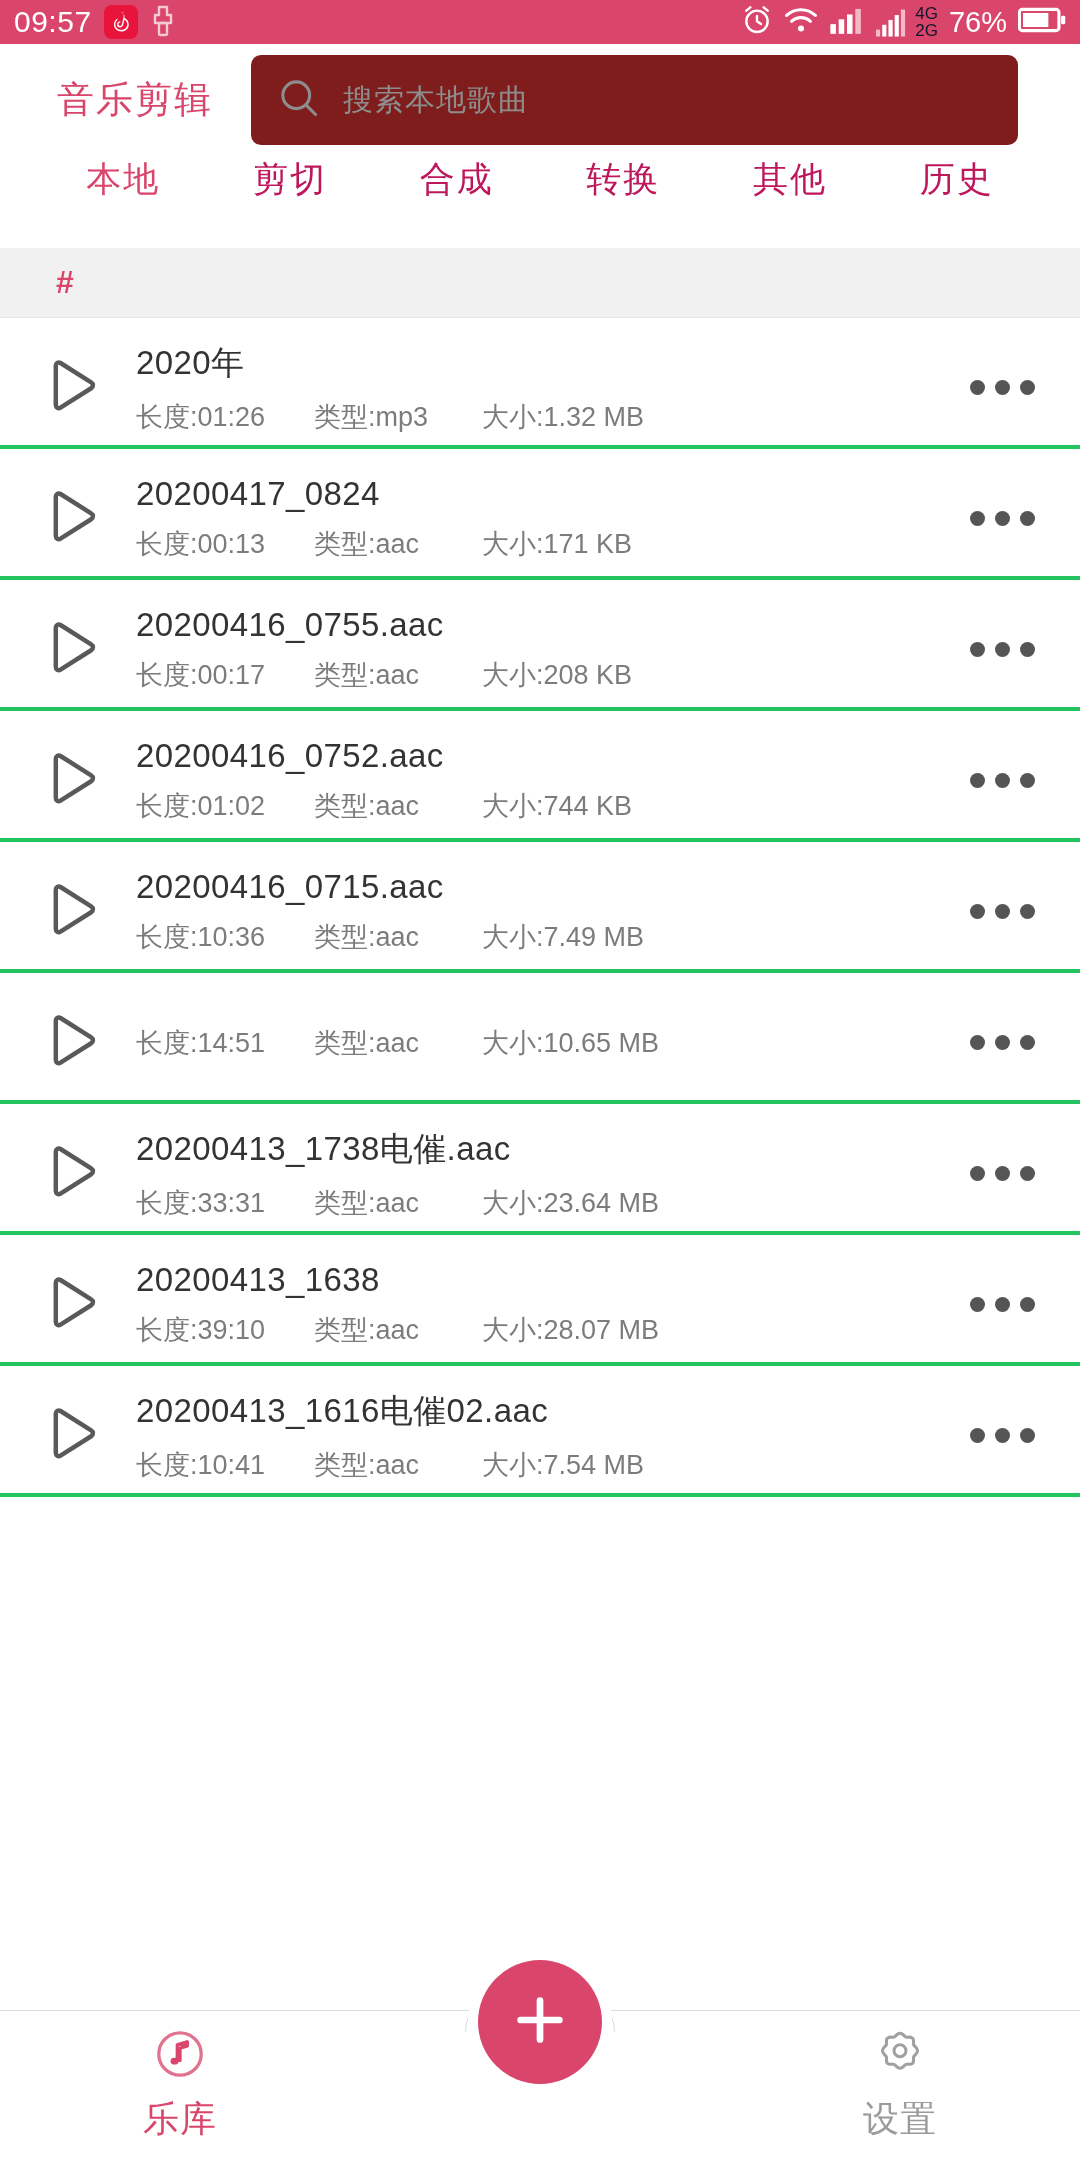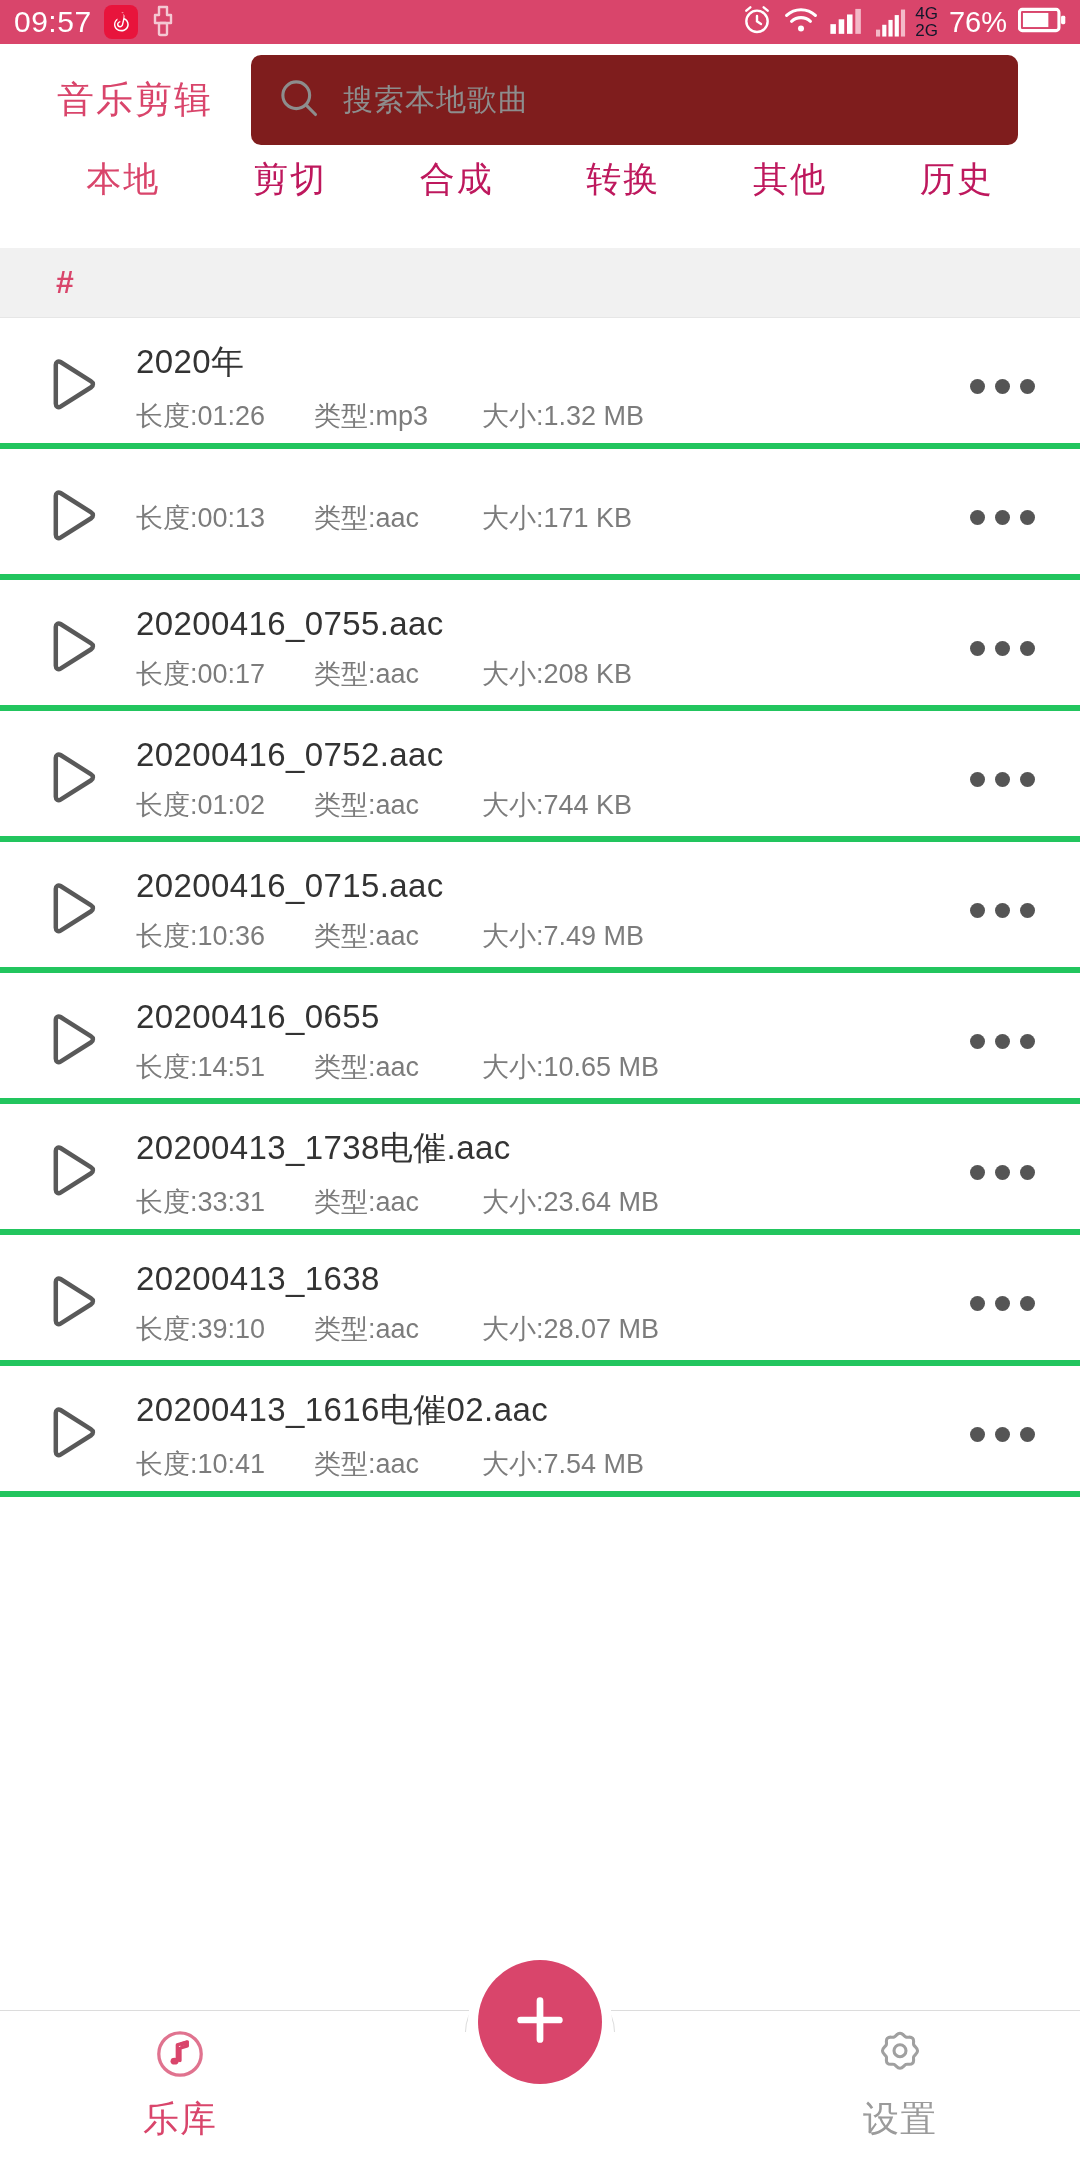--- a/index.html
+++ b/index.html
@@ -59,21 +59,21 @@
   .section-head {
     height:70px; background:#f1f1f1; display:flex; align-items:center;
     padding-left:56px; border-bottom:1px solid #e6e6e6;
   }
   .section-head span { color:#d9456b; font-size:32px; font-weight:600; }
 
   
   .list { background:#fff; }
   .row {
     height:131px; display:flex; align-items:center;
-    border-bottom:6px solid #22c55e; padding:12px 30px 0 26px;
+    border-bottom:4px solid #22c55e; padding:12px 30px 0 26px;
     background:#fff;
   }
   .play-ico { width:86px; flex:0 0 86px; display:flex; align-items:center; justify-content:center; }
   .row-body { flex:1; padding-left:24px; display:flex; flex-direction:column; justify-content:center; gap:13px; }
   .row-title { font-size:33px; color:#333333; letter-spacing:0.4px; }
   .row-meta { font-size:27px; color:#7c7c7c; display:flex; }
   .meta-len { min-width:178px; }
   .meta-type { min-width:168px; }
   .meta-size { }
   .more-ico {
@@ -228,20 +228,21 @@
           <i></i>
         </span>
       </div>
       <div class="row">
         <span class="play-ico">
           <svg width="66" height="66" viewBox="0 0 28 28">
             <path d="M8.4 4.6c0-1.2 1-1.8 2-1.2l13 8.2c1 .6 1 1.9 0 2.5l-13 8.2c-1 .6-2 0-2-1.2z" fill="none" stroke="#595959" stroke-width="1.9" stroke-linejoin="round"></path>
           </svg>
         </span>
         <span class="row-body">
+          <span class="row-title">20200417_0824</span>
           <span class="row-meta">
             <span class="meta-len">长度:00:13</span>
             <span class="meta-type">类型:aac</span>
             <span class="meta-size">大小:171 KB</span>
           </span>
         </span>
         <span class="more-ico">
           <i></i>
           <i></i>
           <i></i>
@@ -307,21 +308,20 @@
           <i></i>
         </span>
       </div>
       <div class="row">
         <span class="play-ico">
           <svg width="66" height="66" viewBox="0 0 28 28">
             <path d="M8.4 4.6c0-1.2 1-1.8 2-1.2l13 8.2c1 .6 1 1.9 0 2.5l-13 8.2c-1 .6-2 0-2-1.2z" fill="none" stroke="#595959" stroke-width="1.9" stroke-linejoin="round"></path>
           </svg>
         </span>
         <span class="row-body">
-          <span class="row-title">20200416_0655</span>
           <span class="row-meta">
             <span class="meta-len">长度:14:51</span>
             <span class="meta-type">类型:aac</span>
             <span class="meta-size">大小:10.65 MB</span>
           </span>
         </span>
         <span class="more-ico">
           <i></i>
           <i></i>
           <i></i>

